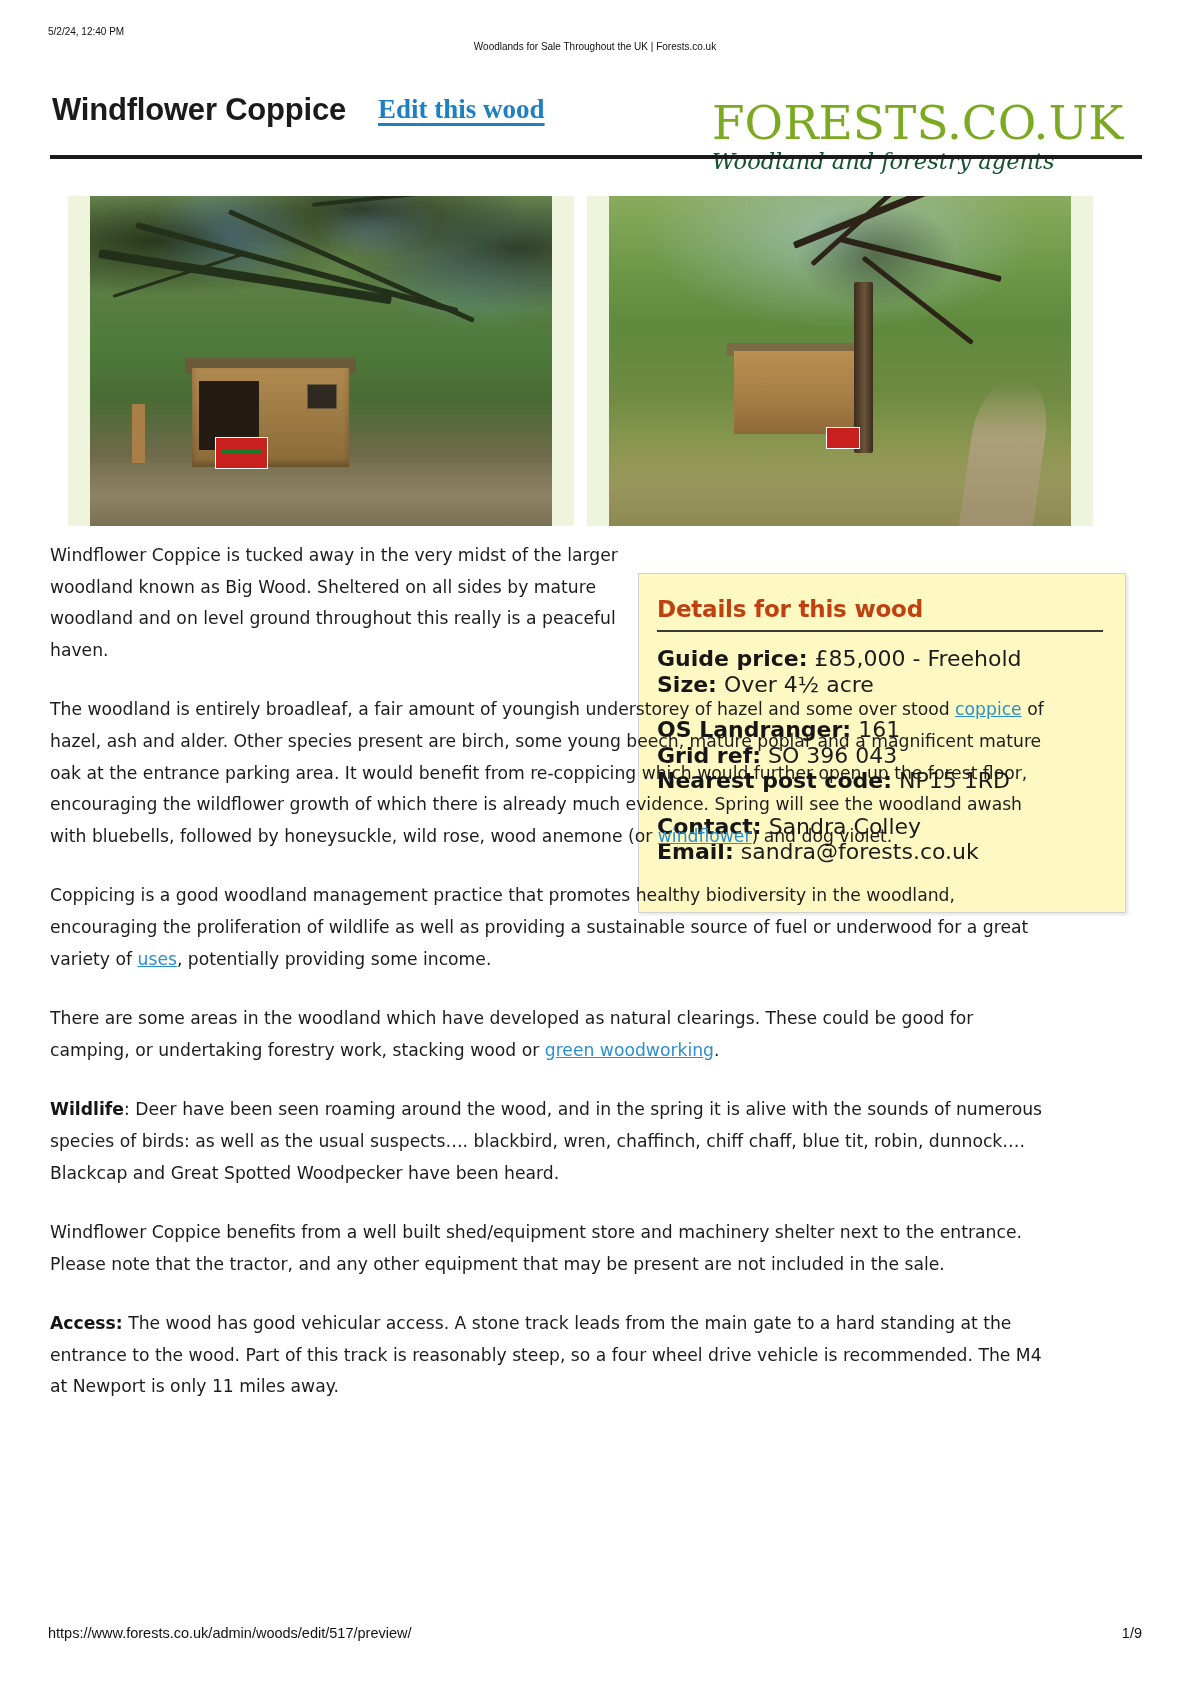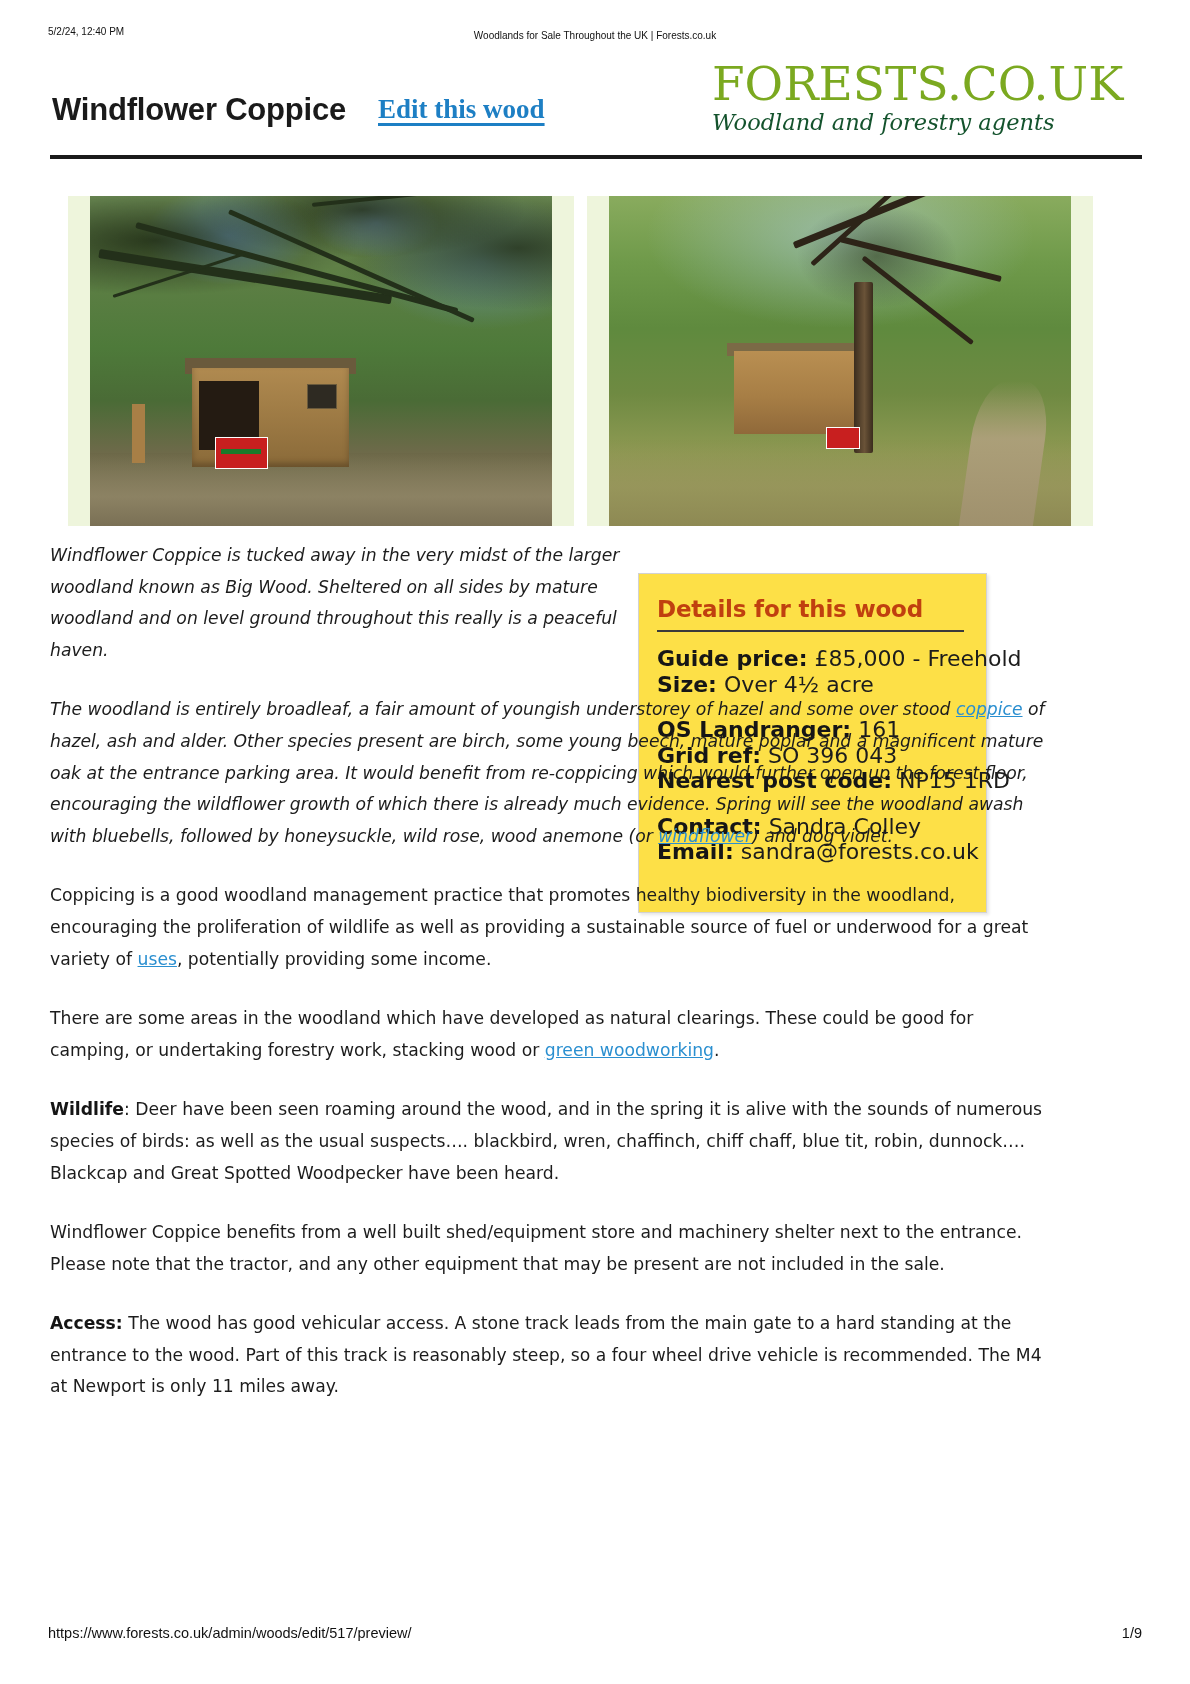--- a/index.html
+++ b/index.html
@@ -35,21 +35,21 @@
   .print-header .ph-date {
     position: absolute;
     left: 0;
     top: 0;
     white-space: nowrap;
   }
   .print-header .ph-title {
     position: absolute;
     left: 0;
     right: 0;
-    top: 4px;
+    top: 15px;
     text-align: center;
     white-space: nowrap;
   }
 
   
   .title-row {
     position: absolute;
     top: 82px;
     left: 52px;
     right: 48px;
@@ -85,20 +85,21 @@
     text-align: left;
     width: 430px;
   }
   .brand-main {
     font-family: "DejaVu Serif", "Liberation Serif", serif;
     font-size: 47px;
     color: #7ba920;
     letter-spacing: 0px;
     line-height: 1.02;
     white-space: nowrap;
+    margin-top: 39px;
   }
   .brand-sub {
     font-family: "DejaVu Serif", "Liberation Serif", serif;
     font-style: italic;
     font-size: 22.5px;
     color: #14532d;
     margin-top: 1px;
     white-space: nowrap;
   }
   .hrule {
@@ -321,31 +322,30 @@
   .link {
     color: #2a8fd0;
     text-decoration: underline;
     cursor: pointer;
   }
   b { font-weight: bold; color: #151515; }
 
   
   .wrap-col {
     width: 580px;
-    font-style: italic;
   }
 
   
   .details {
     position: absolute;
     top: 573px;
     left: 638px;
-    width: 349px;
+    width: 488px;
     min-height: 340px;
-    background: #fde047;
+    background: #fef9c3;
     border: 1px solid #d2d2d2;
     box-shadow: 2px 2px 3px rgba(0,0,0,0.10);
     box-sizing: border-box;
     padding: 20px 22px 26px 18px;
   }
   .details h2 {
     margin: 2px 0 0 0;
     font-size: 23px;
     font-weight: bold;
     color: #c0400f;

